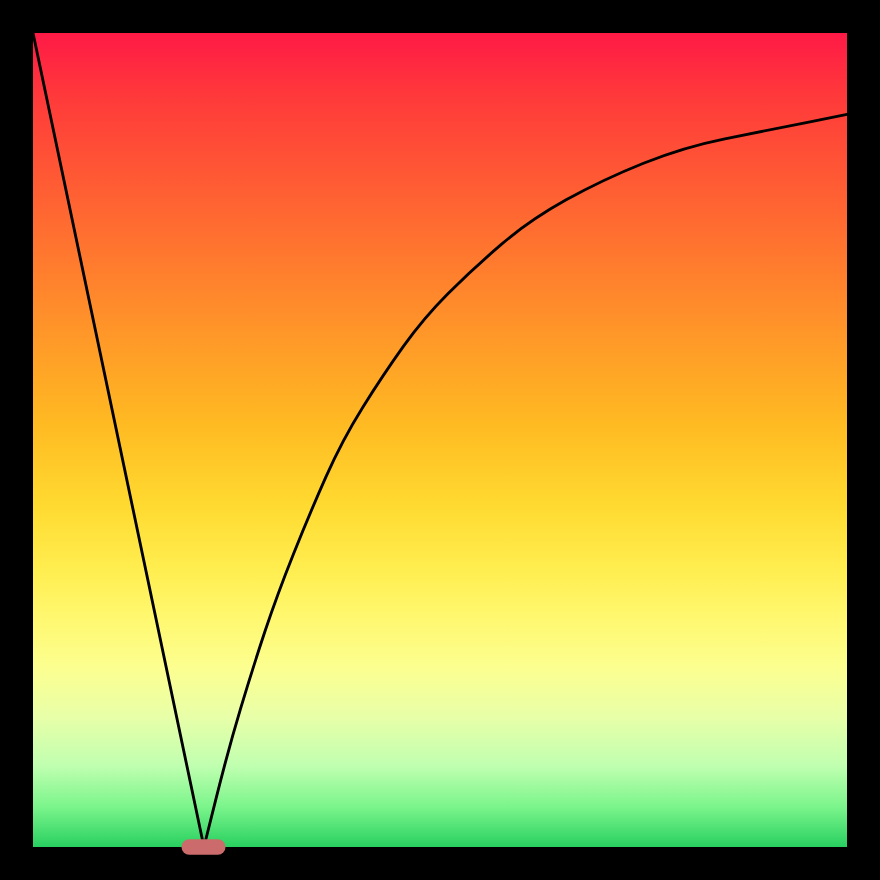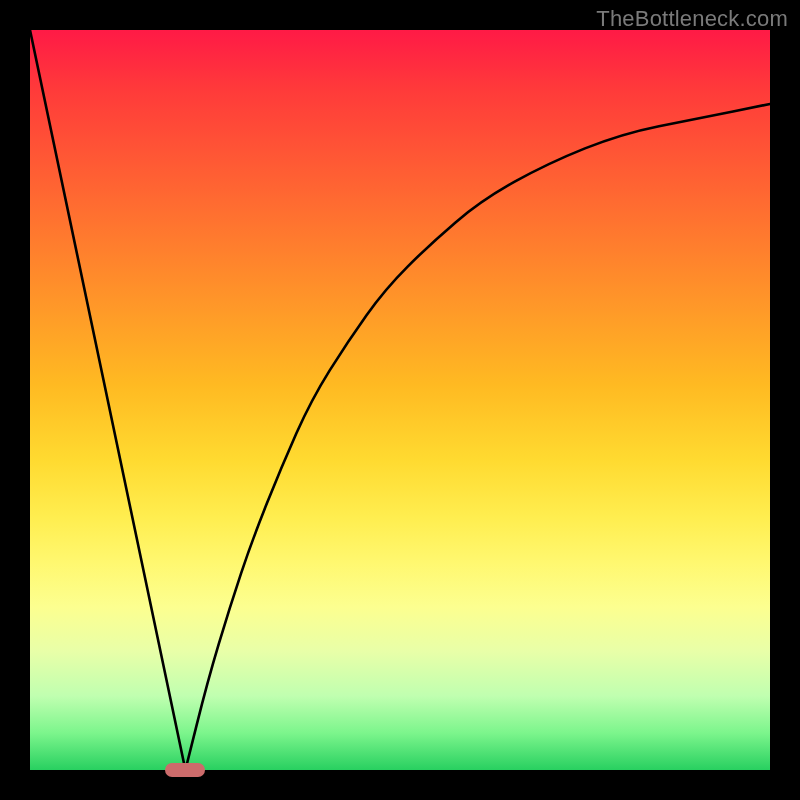--- a/index.html
+++ b/index.html
@@ -65,21 +65,20 @@
     top: 0;
     width: 740px;
     height: 740px;
     overflow: visible;
   }
 </style>
 </head>
 <body>
 
 <div class="frame">
-  <div class="watermark">TheBottleneck.com</div>
   <div class="plot">
     <svg class="curve" viewBox="0 0 740 740" preserveAspectRatio="none">
       <path id="left-line" fill="none" stroke="#000" stroke-width="2.6" stroke-linecap="round" d="M 0 0 L 155.4 740"></path>
       <path id="right-curve" fill="none" stroke="#000" stroke-width="2.6" stroke-linecap="round" d="M 155.4 740 Q 155.4 740 166.5 695.6 Q 177.6 651.2 188.7 614.2 Q 199.8 577.2 210.9 543.9000000000001 Q 222 510.6 236.8 473.6 Q 251.60000000000002 436.6 266.4 403.3 Q 281.2 370 299.7 340.4 Q 318.2 310.8 336.7 284.9 Q 355.2 259 377.4 236.8 Q 399.6 214.60000000000002 425.5 192.39999999999998 Q 451.4 170.19999999999993 484.7 151.7 Q 518 133.20000000000005 555 118.40000000000003 Q 592 103.60000000000002 629 96.19999999999999 Q 666 88.79999999999995 703 81.39999999999998 T 740 74"></path>
     </svg>
     <div id="marker" class="marker" style="left: 155.4px; top: 740px; background: rgb(204, 107, 107);"></div>
   </div>
 </div>
 
 </body></html>

